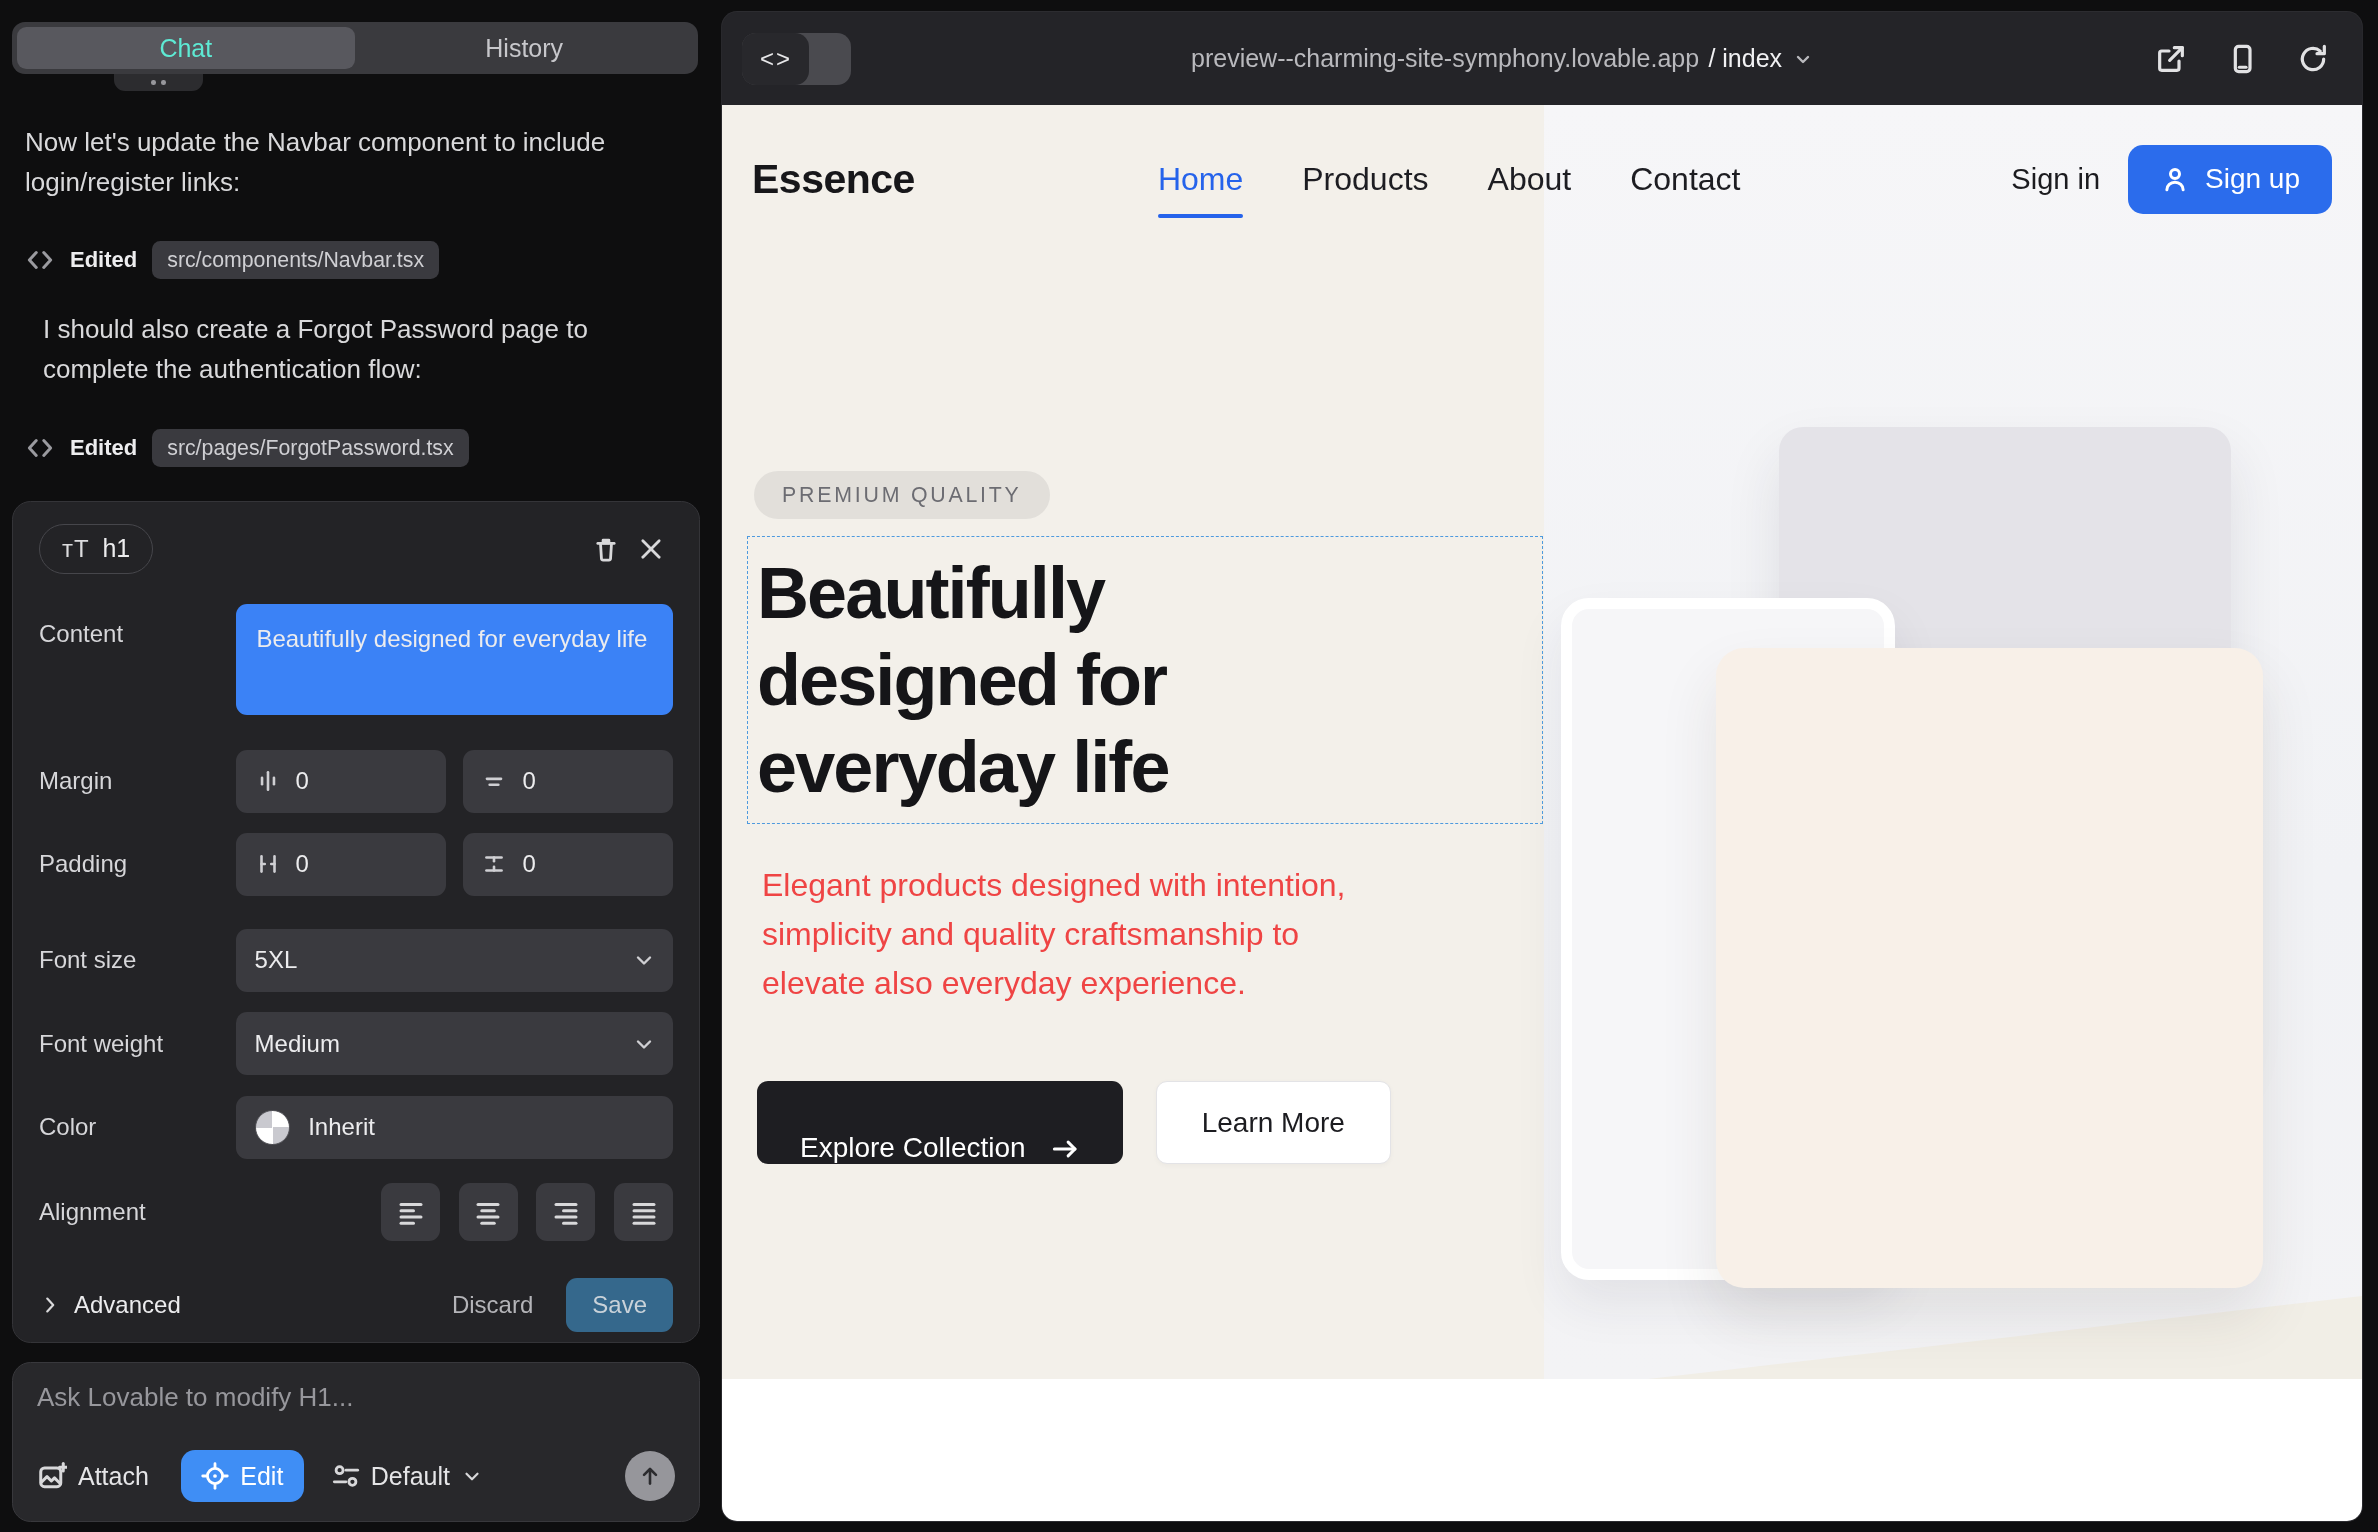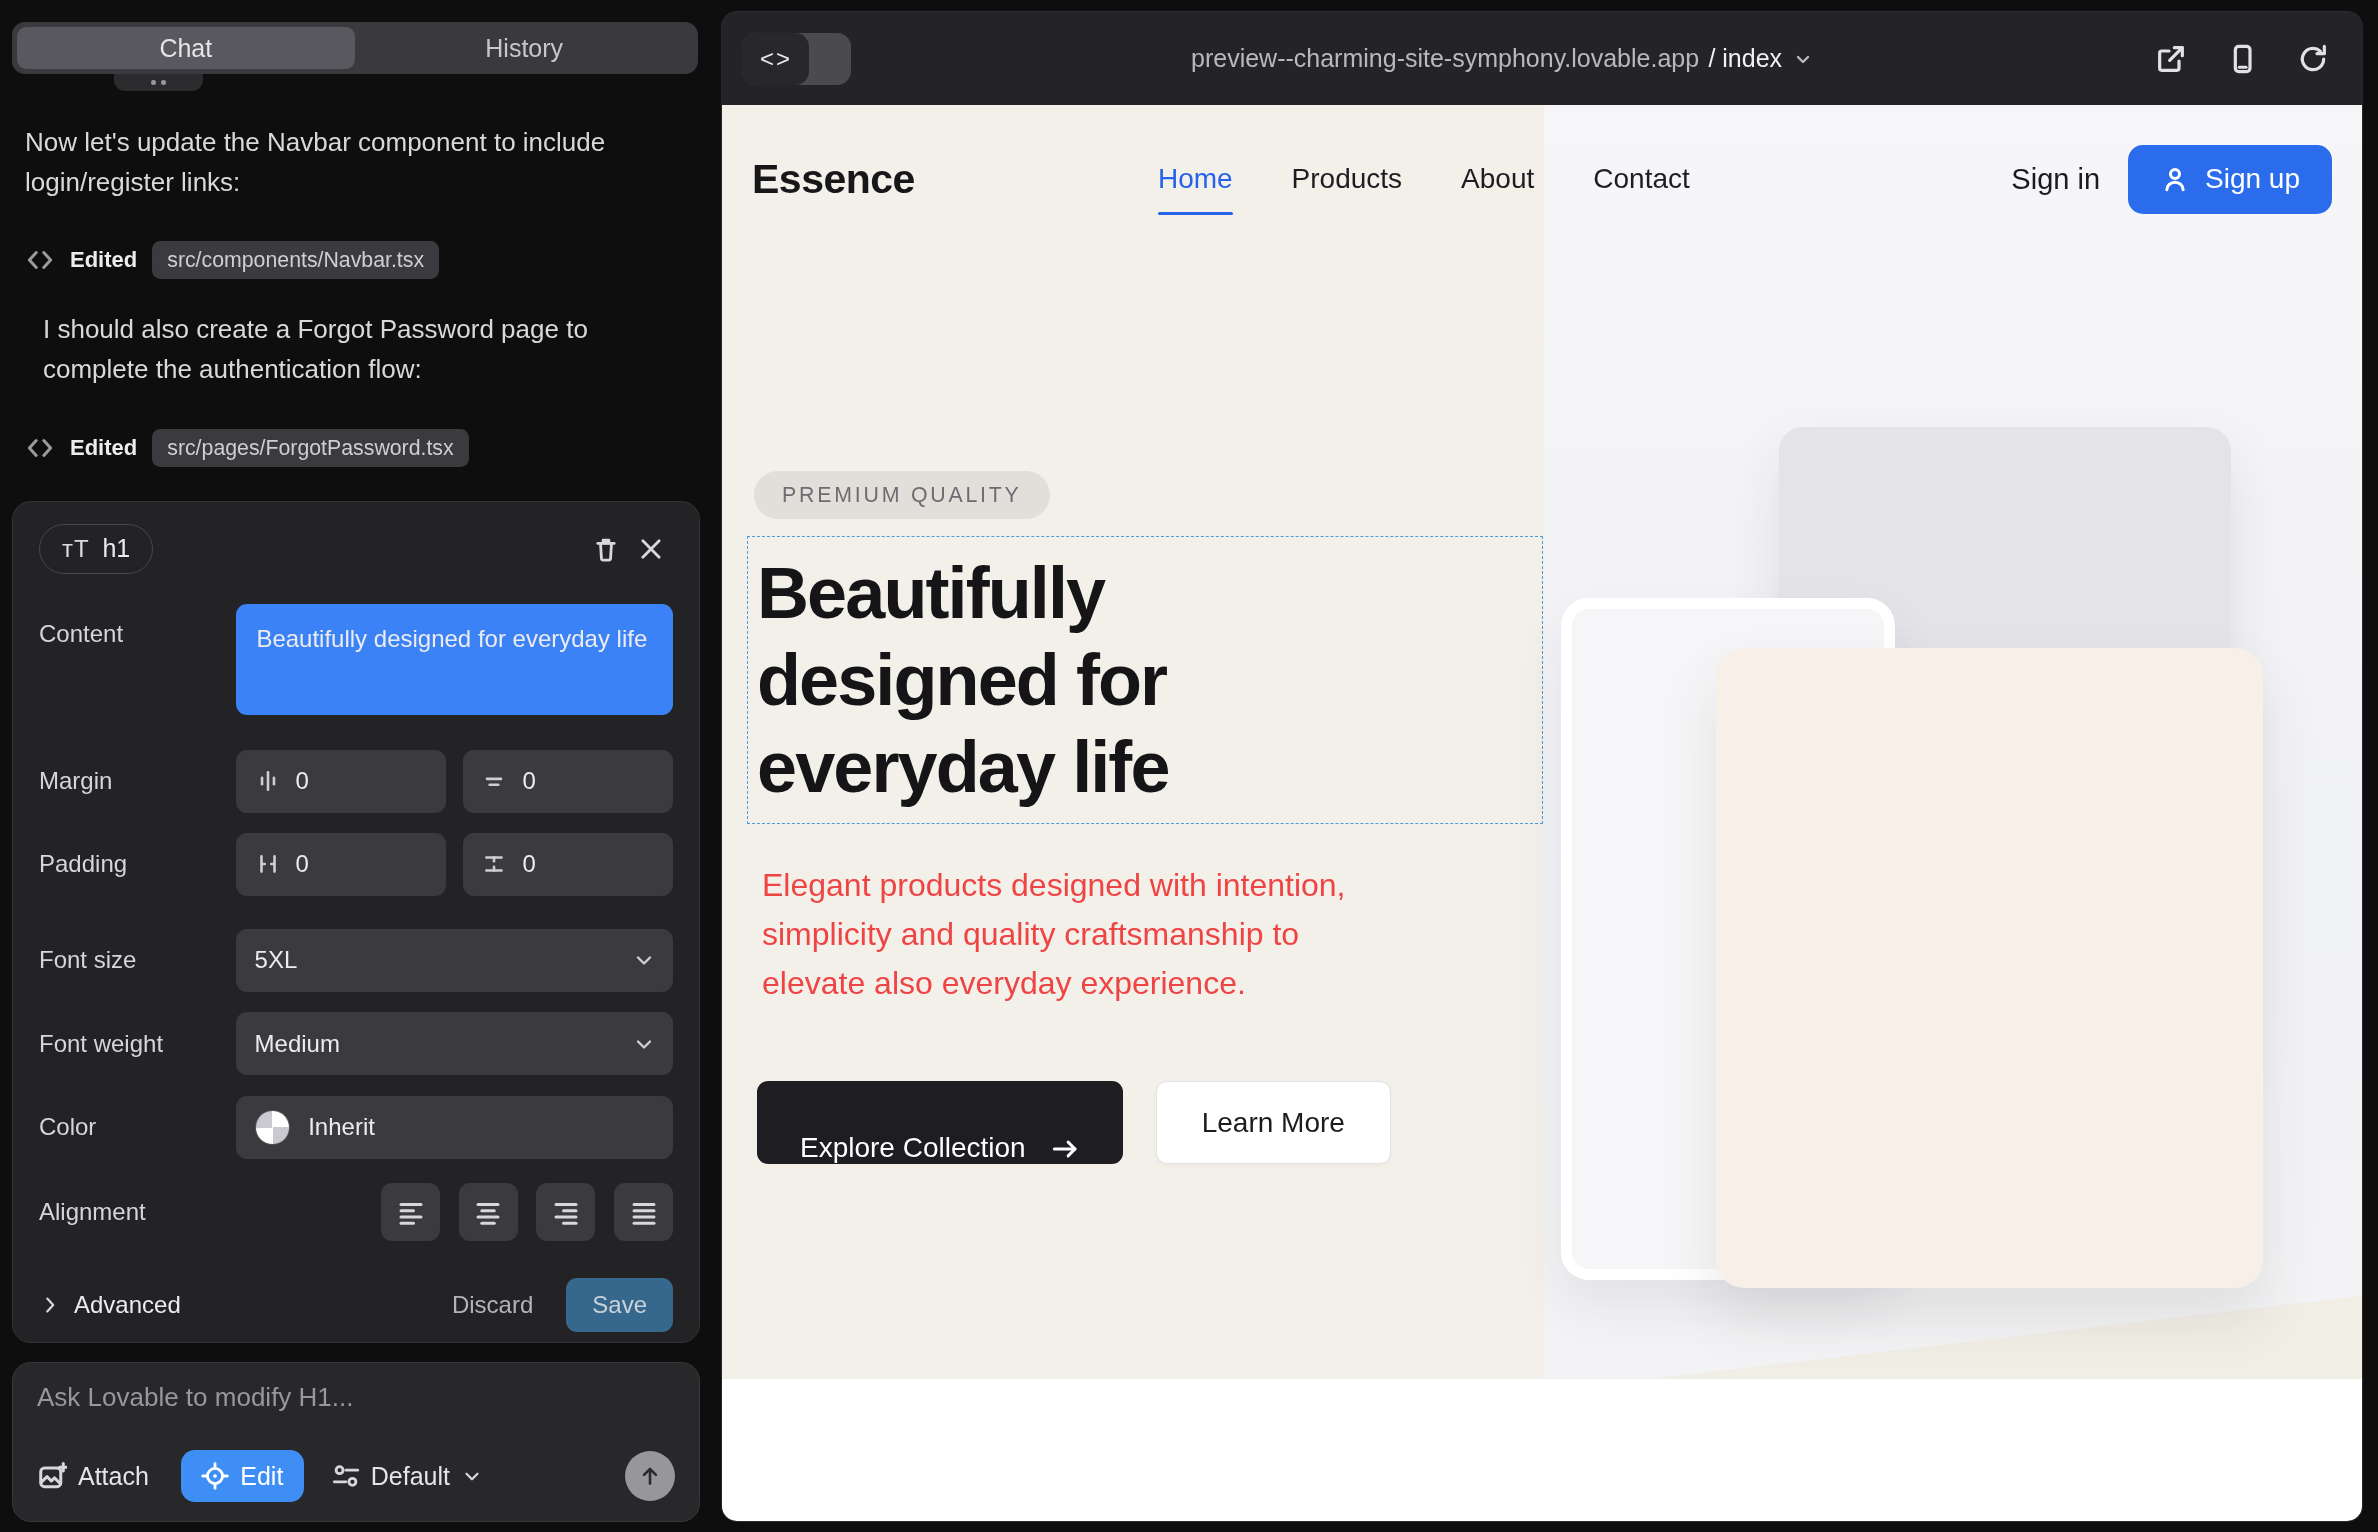--- a/index.html
+++ b/index.html
@@ -3,21 +3,21 @@
 <meta charset="utf-8">
 <style>
   * { margin:0; padding:0; box-sizing:border-box; }
   html,body { background:#0b0b0c; font-family:"Liberation Sans", sans-serif; }
   .canvas { position:relative; width:2378px; height:1532px; background:#0e0e0f; overflow:hidden; }
 
   
   .left { position:absolute; left:0; top:0; width:722px; height:1532px; }
   .tabs { position:absolute; left:12px; top:22px; width:686px; height:52px; background:#3a3a3e; border-radius:13px; display:flex; padding:4.6px; z-index:5; }
   .tab { flex:1; display:flex; align-items:center; justify-content:center; font-size:25px; color:#c7c7cb; border-radius:9.3px; cursor:pointer; }
-  .tab.active { background:#58585e; color:#e5e5e5; }
+  .tab.active { background:#58585e; color:#5eead4; }
   .scroll-chip { position:absolute; left:114px; top:58px; width:89px; height:33px; background:#2c2c2f; border-radius:0 0 11px 11px; z-index:1; display:flex; align-items:flex-end; justify-content:center; padding-bottom:6.5px; }
   .scroll-chip i { width:4.6px; height:4.6px; border-radius:50%; background:#97979c; margin:0 2.8px; }
 
   .msg { position:absolute; left:25px; width:655px; font-size:26px; line-height:1.55; color:#d9d9db; }
   .edited-row { position:absolute; left:25px; display:flex; align-items:center; gap:15px; }
   .edited-row .code-ic { color:#9a9a9f; }
   .edited-label { font-size:22px; font-weight:bold; color:#ededef; }
   .file-chip { background:#3a3a3f; border-radius:8.3px; padding:6.5px 15px; font-size:21.3px; color:#cfcfd3; }
 
   
@@ -71,21 +71,21 @@
   .wedge { position:absolute; right:0; bottom:0; width:714px; height:83px; background:#f1eee6; clip-path:polygon(0 100%,100% 0,100% 100%); }
 
   .card { position:absolute; }
   .card-gray { left:1057px; top:322px; width:452px; height:631px; border-radius:24px; background:#e4e3e8; box-shadow:0 28px 56px rgba(40,40,60,.10); }
   .card-white { left:839px; top:493px; width:334px; height:682px; border-radius:28px; background:#f6f6f8; border:11px solid #ffffff; box-shadow:0 24px 50px rgba(40,40,60,.08); }
   .card-cream { left:994px; top:543px; width:547px; height:640px; border-radius:28px; background:#f8f0e8; box-shadow:0 30px 59px rgba(60,50,40,.10); }
 
   .nav { position:absolute; left:0; top:0; width:100%; height:148px; display:flex; align-items:center; padding:0 30px; z-index:3; }
   .logo { font-size:41px; font-weight:bold; color:#17171a; letter-spacing:-0.5px; }
   .navlinks { display:flex; gap:59px; margin-left:243px; align-items:center; }
-  .navlink { font-size:28px; color:#1d1d22; position:relative; cursor:pointer; }
+  .navlink { font-size:32px; color:#1d1d22; position:relative; cursor:pointer; }
   .navlink.active { color:#2563eb; }
   .navlink.active::after { content:""; position:absolute; left:0; right:0; bottom:-20.4px; height:3.7px; background:#2563eb; border-radius:1.9px; }
   .signin { margin-left:auto; font-size:29px; color:#1b1b1f; cursor:pointer; margin-right:28px; }
   .signup { background:#2b6cec; color:#fff; font-size:28px; border:none; border-radius:15px; height:69px; padding:0 32px; display:flex; align-items:center; gap:15px; cursor:pointer; }
 
   .badge { position:absolute; left:32px; top:366px; height:48px; border-radius:927px; background:rgba(60,60,70,.09); color:#6c6c72; font-size:21.3px; letter-spacing:2.8px; display:inline-flex; align-items:center; padding:0 28px; z-index:3; }
   .sel-box { position:absolute; left:25px; top:431px; width:796px; height:288px; border:1.9px dashed #4e9ade; z-index:3; }
   .h1 { position:absolute; left:35px; top:445px; font-size:72px; line-height:1.21; font-weight:600; color:#151518; letter-spacing:-1.9px; z-index:3; }
   .para { position:absolute; left:40px; top:756px; font-size:32px; line-height:1.53; color:#ef4444; z-index:3; }
   .ctas { position:absolute; left:35px; top:976px; display:flex; gap:33px; z-index:3; }

